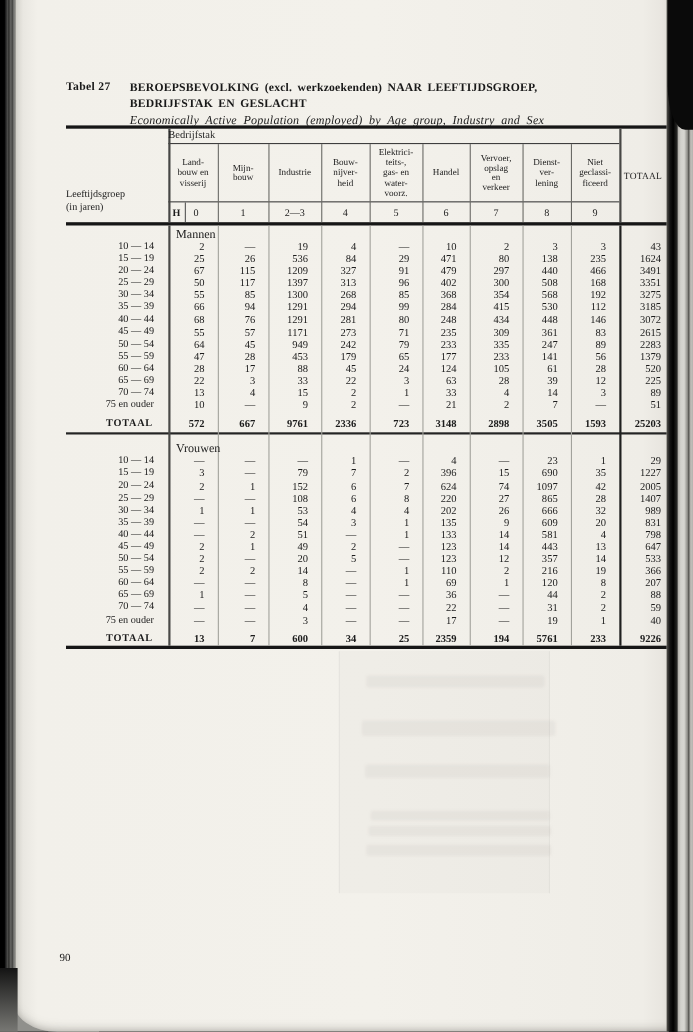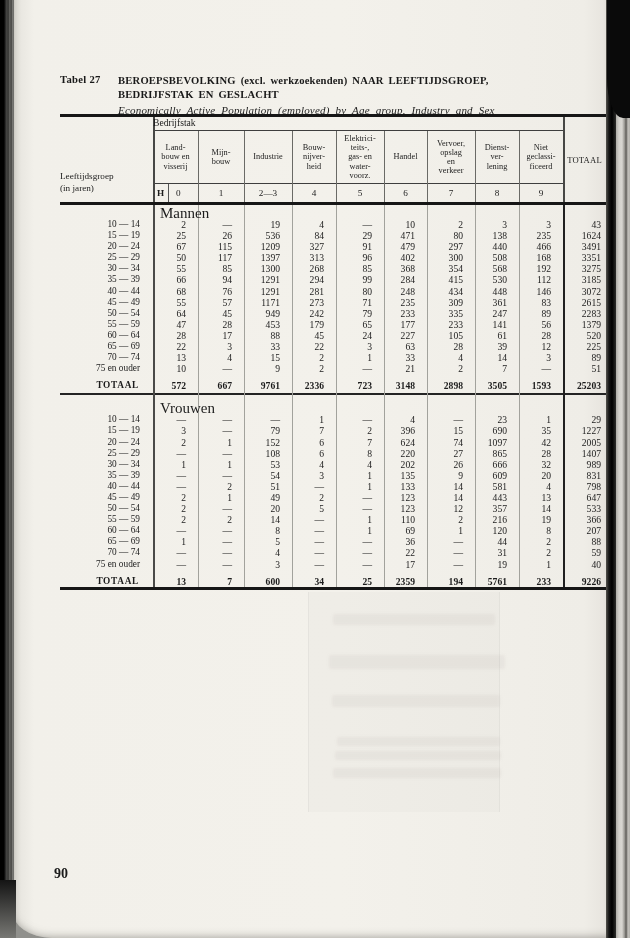--- a/index.html
+++ b/index.html
@@ -66,31 +66,31 @@
     grid-template-columns:45px 46px 48px 44px 48px 43px 48px 44px 44px;}
   .h-code-cell{text-align:center;font-size:9.2px;line-height:18px;}
   .h-code-first{display:flex;align-items:stretch;text-align:left;}
   .h-H{width:15px;text-align:center;font-weight:bold;}
   .h-code-sep{width:1px;background:#555;}
   .h-code-zero{padding-left:7px;}
   .h-total{position:absolute;left:503px;top:3px;width:43px;height:85px;display:flex;
     align-items:center;justify-content:center;font-size:8.6px;letter-spacing:.2px;}
 
   .t-body{position:absolute;left:0;top:91px;width:546px;}
-  .sec-label{height:12px;padding:2px 0 0 100px;font-size:15px;line-height:12px;}
+  .sec-label{height:12px;padding:2px 0 0 100px;font-size:11px;line-height:12px;}
   .sec-label.second{margin-top:8px;}
   .t-row{display:grid;grid-template-columns:93px 45px 46px 48px 44px 48px 43px 48px 44px 44px 43px;
     height:11.1px;font-size:9.6px;line-height:11.1px;font-family:Liberation Serif, serif;}
   .t-c{text-align:right;padding-right:12px;}
   .t-c.age{padding-right:13px;font-size:9.3px;}
   .t-c.total{padding-right:5px;}
   .t-row.totals{margin-top:5px;height:13px;line-height:13px;font-weight:bold;}
   .t-row.totals .age{letter-spacing:.7px;padding-right:14px;}
 
-  .page-number{position:absolute;left:54px;top:866px;font-weight:bold;font-size:14px;color:#1a1a1a;}
+  .page-number{position:absolute;left:54px;top:866px;font-weight:normal;font-size:10px;color:#1a1a1a;}
 </style>
 </head>
 <body>
 
 <div class="scan">
 
   <div class="below-left-corner"></div>
   <div class="page"></div>
   <div class="edge-left"></div>
   <div class="edge-left-fade"></div>
@@ -347,21 +347,21 @@
           <div class="t-c">56</div>
           <div class="t-c total">1379</div>
         </div>
         <div class="t-row">
           <div class="t-c age">60 — 64</div>
           <div class="t-c">28</div>
           <div class="t-c">17</div>
           <div class="t-c">88</div>
           <div class="t-c">45</div>
           <div class="t-c">24</div>
-          <div class="t-c">227</div>
+          <div class="t-c">124</div>
           <div class="t-c">105</div>
           <div class="t-c">61</div>
           <div class="t-c">28</div>
           <div class="t-c total">520</div>
         </div>
         <div class="t-row">
           <div class="t-c age">65 — 69</div>
           <div class="t-c">22</div>
           <div class="t-c">3</div>
           <div class="t-c">33</div>

